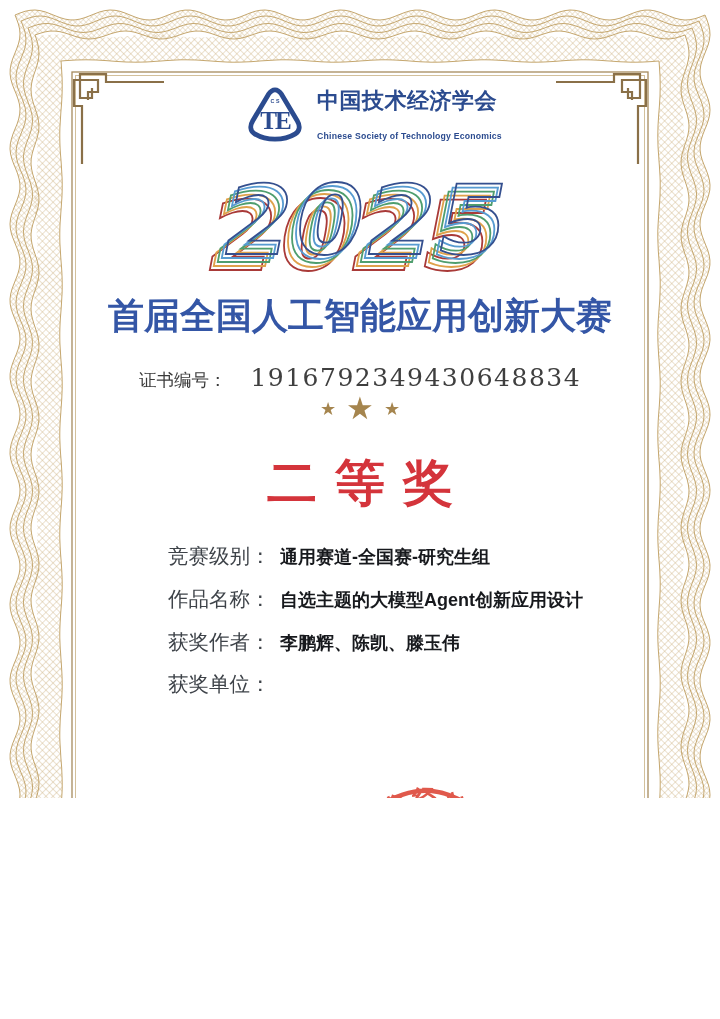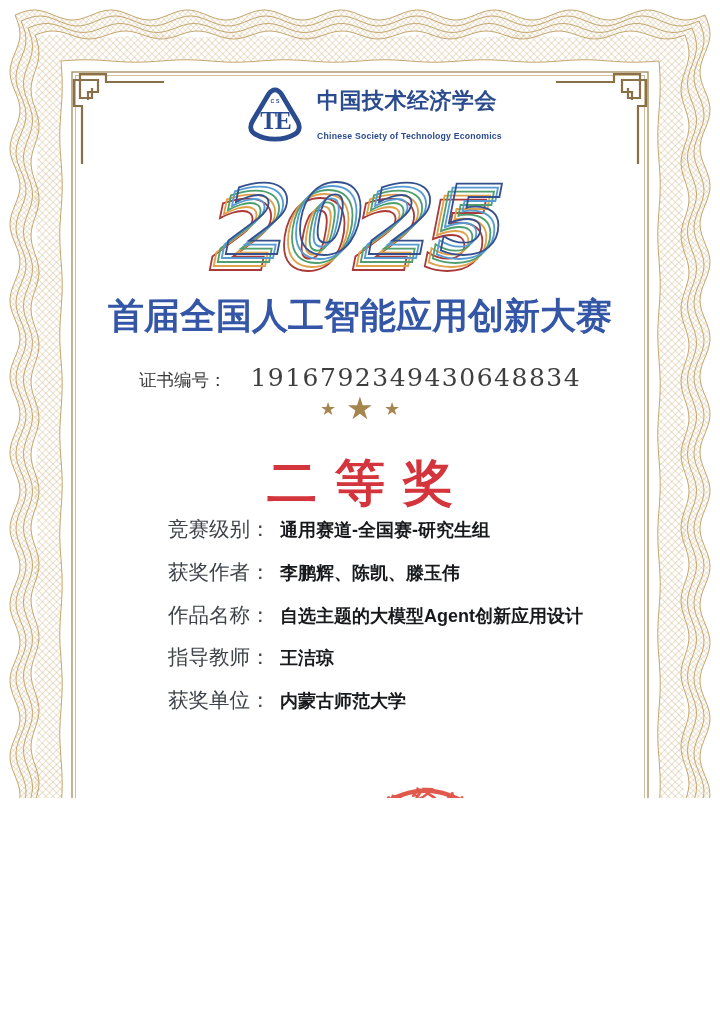--- a/index.html
+++ b/index.html
@@ -27,21 +27,21 @@
   .cert-no{font-size:25px;font-family:"DejaVu Serif",serif;letter-spacing:1.5px;color:#3f3f3f;}
 
   .stars{position:absolute;top:393px;left:0;right:0;display:flex;justify-content:center;
          align-items:center;gap:10px;color:#a5854e;line-height:1;}
   .star-sm{font-size:18px;}
   .star-lg{font-size:31px;}
 
   .award{position:absolute;top:444px;left:0;right:0;text-align:center;
          font-size:50px;font-weight:900;color:#d4343b;letter-spacing:18px;text-indent:18px;line-height:1.1;margin-top:12px;}
 
-  .fields{position:absolute;top:518px;left:168px;}
+  .fields{position:absolute;top:545px;left:168px;}
   .field-row{display:flex;align-items:baseline;margin-bottom:20px;line-height:1.1;}
   .field-label{width:112px;font-size:20.5px;font-weight:500;color:#3e4349;flex:none;}
   .field-value{font-size:18px;font-weight:800;color:#17191d;}
 
   .seal{position:absolute;left:343px;top:781px;width:164px;height:164px;z-index:1;}
   .sign-block{position:absolute;left:310px;top:853px;width:240px;text-align:center;z-index:2;}
   .issued-by{font-size:20.5px;font-weight:900;color:#0d0d0d;line-height:1.2;}
   .issued-date{font-size:18.5px;font-weight:800;color:#0d0d0d;margin-top:24px;}
 
   .page-edge-line{position:absolute;left:0;right:0;top:1010px;height:2px;background:#dadada;}
@@ -124,34 +124,29 @@
   </div>
 
   <div class="award">二等奖</div>
 
   <div class="fields">
     <div class="field-row">
       <span class="field-label">竞赛级别：</span>
       <span class="field-value">通用赛道-全国赛-研究生组</span>
     </div>
     <div class="field-row">
+      <span class="field-label">作品名称：</span>
+      <span class="field-value">自选主题的大模型Agent创新应用设计</span>
+    </div>
+    <div class="field-row">
       <span class="field-label">获奖作者：</span>
       <span class="field-value">李鹏辉、陈凯、滕玉伟</span>
     </div>
     <div class="field-row">
-      <span class="field-label">作品名称：</span>
-      <span class="field-value">自选主题的大模型Agent创新应用设计</span>
-    </div>
-    <div class="field-row">
-      <span class="field-label">指导教师：</span>
-      <span class="field-value">王洁琼</span>
-    </div>
-    <div class="field-row">
       <span class="field-label">获奖单位：</span>
-      <span class="field-value">内蒙古师范大学</span>
     </div>
   </div>
 
   <svg class="seal" viewBox="-82 -82 164 164">
     <g transform="rotate(-18)" opacity="0.88">
       <circle r="72" fill="none" stroke="#dc4334" stroke-width="4.5"></circle>
       <path id="sealArc" d="M-52.6,19.2 A56,56 0 1 1 52.6,19.2" fill="none"></path>
       <text font-size="24" font-weight="800" fill="#dc4334" letter-spacing="4">
         <textPath href="#sealArc">中国技术经济学会</textPath>
       </text>

